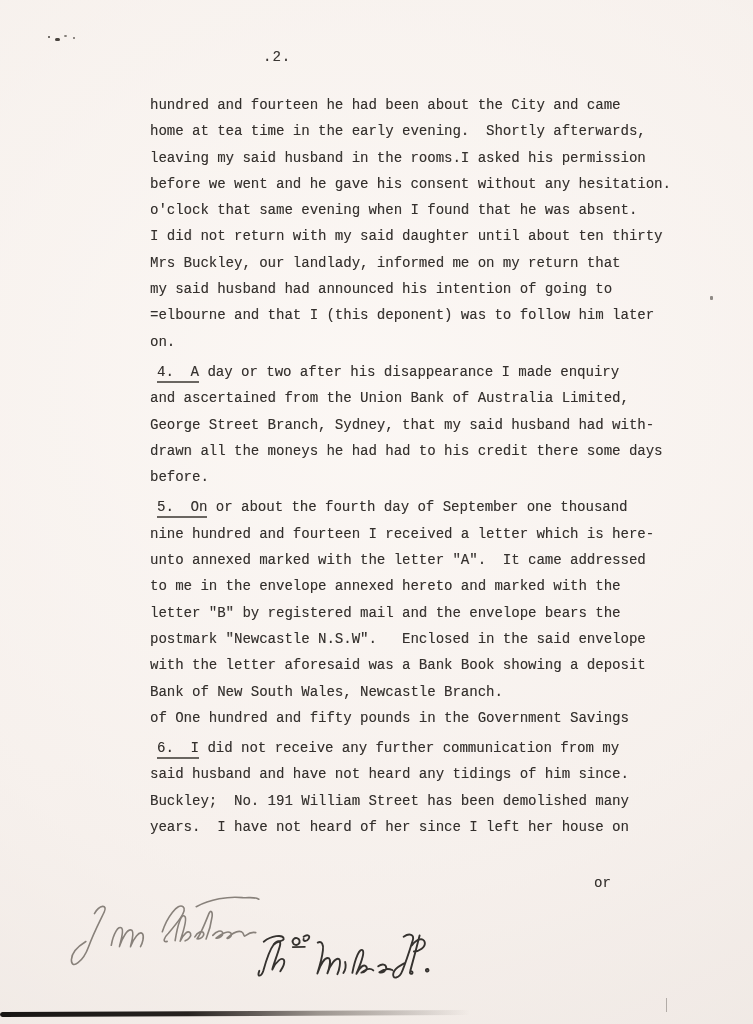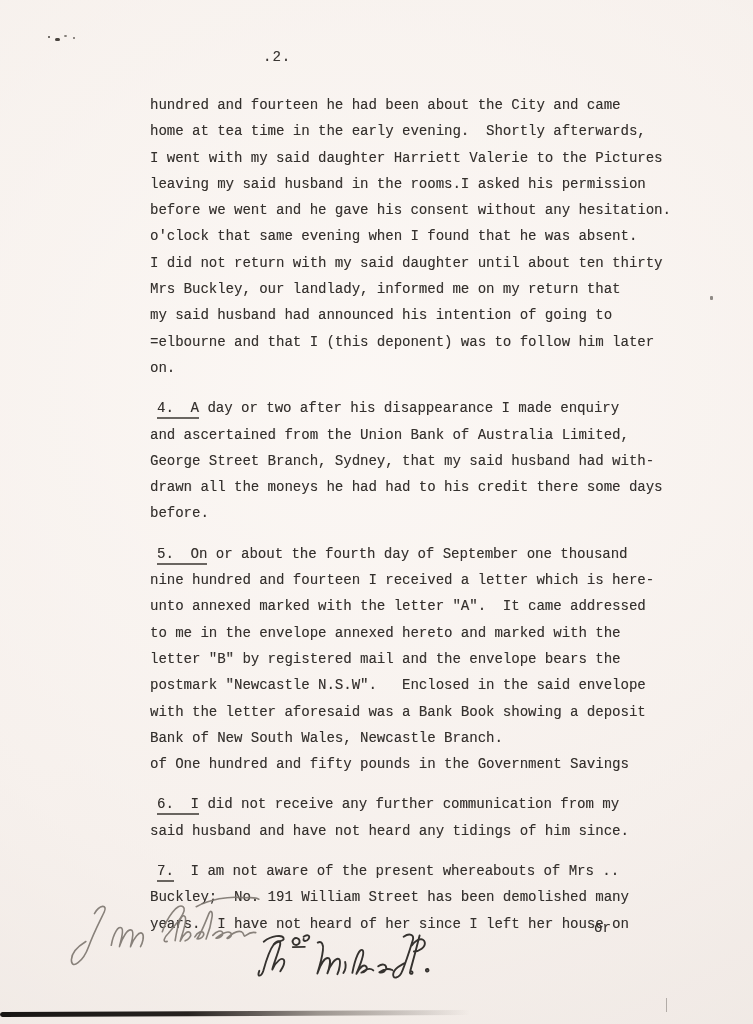--- a/index.html
+++ b/index.html
@@ -15,24 +15,24 @@
     position:absolute;left:263px;top:49px;
     font-size:14px;color:#3a3633;letter-spacing:1px;
     text-shadow:0.3px 0.3px 0.3px rgba(40,36,33,.4);
   }
   .text-block{
     position:absolute;left:150px;top:92px;width:560px;
     font-size:14px;line-height:26.3px;color:#34302d;
     text-shadow:0.3px 0.3px 0.3px rgba(40,36,33,.35);
   }
   .line{white-space:pre;}
-  .line.section{margin-top:14px;margin-left:7px;}
+  .line.section{margin-top:4px;margin-left:7px;}
   .line .u{border-bottom:2px solid rgba(58,53,48,.75);padding-bottom:1px;}
   .catchword{
-    position:absolute;left:594px;top:920px;
+    position:absolute;left:594px;top:875px;
     font-size:14px;color:#34302d;
     text-shadow:0.3px 0.3px 0.3px rgba(40,36,33,.35);
   }
   .sig{position:absolute;}
   .sig svg{display:block;overflow:visible;}
   .sig-1{left:56px;top:893px;transform:rotate(-5deg);}
   .sig-2{left:252px;top:925px;transform:rotate(-1.2deg);}
   .speck{position:absolute;background:#4a443f;border-radius:50%;}
   .edge-shadow{
     position:absolute;left:0px;top:1011px;width:470px;height:5px;
@@ -47,21 +47,20 @@
 </head>
 <body>
 
 <div class="page">
 
   <div class="page-number">.2.</div>
 
   <div class="text-block" id="text-block">
       <div class="line">hundred and fourteen he had been about the City and came</div>
       <div class="line">home at tea time in the early evening.  Shortly afterwards,</div>
-      <div class="line">I went with my said daughter Harriett Valerie to the Pictures</div>
       <div class="line">leaving my said husband in the rooms.I asked his permission</div>
       <div class="line">before we went and he gave his consent without any hesitation.</div>
       <div class="line">o'clock that same evening when I found that he was absent.</div>
       <div class="line">I did not return with my said daughter until about ten thirty</div>
       <div class="line">Mrs Buckley, our landlady, informed me on my return that</div>
       <div class="line">my said husband had announced his intention of going to</div>
       <div class="line">=elbourne and that I (this deponent) was to follow him later</div>
       <div class="line">on.</div>
       <div class="line section"><span class="u">4.  A</span> day or two after his disappearance I made enquiry</div>
       <div class="line">and ascertained from the Union Bank of Australia Limited,</div>
@@ -72,21 +71,20 @@
       <div class="line">nine hundred and fourteen I received a letter which is here-</div>
       <div class="line">unto annexed marked with the letter "A".  It came addressed</div>
       <div class="line">to me in the envelope annexed hereto and marked with the</div>
       <div class="line">letter "B" by registered mail and the envelope bears the</div>
       <div class="line">postmark "Newcastle N.S.W".   Enclosed in the said envelope</div>
       <div class="line">with the letter aforesaid was a Bank Book showing a deposit</div>
       <div class="line">Bank of New South Wales, Newcastle Branch.</div>
       <div class="line">of One hundred and fifty pounds in the Government Savings</div>
       <div class="line section"><span class="u">6.  I</span> did not receive any further communication from my</div>
       <div class="line">said husband and have not heard any tidings of him since.</div>
-      <div class="line section"><span class="u">7.</span>  I am not aware of the present whereabouts of Mrs ..</div>
       <div class="line">Buckley;  No. 191 William Street has been demolished many</div>
       <div class="line">years.  I have not heard of her since I left her house on</div>
     </div>
 
   <div class="catchword">or</div>
 
   <div class="sig sig-1" aria-label="J M Skelton">
     <svg width="230" height="70" viewBox="0 0 230 70">
       <g fill="none" stroke="#7d766f" stroke-width="1.6" stroke-linecap="round" stroke-linejoin="round" opacity="0.9">
         <path d="M40,14 C46,5 54,6 50,13 C46,20 38,32 31,47 C25,60 12,69 13,58 C14,49 23,44 29,41"></path>

